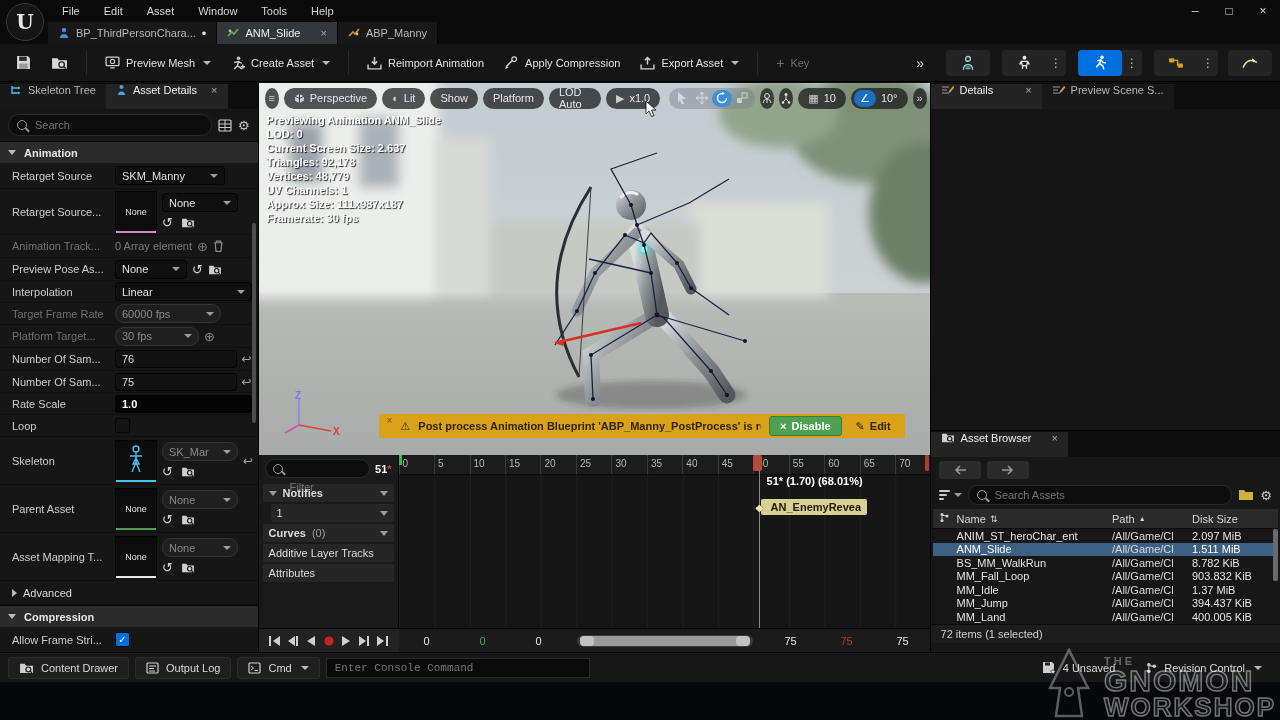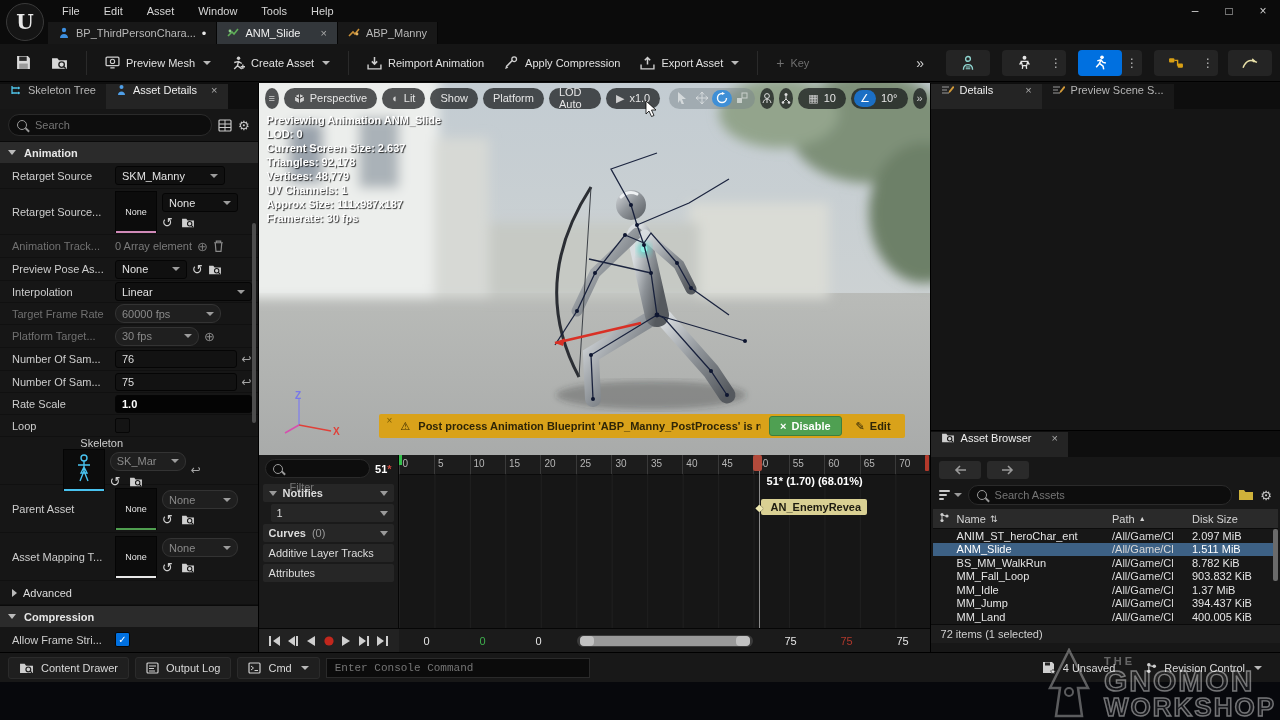--- a/index.html
+++ b/index.html
@@ -477,21 +477,21 @@
           </div>
       </div>
 
       <div class="prow" style="height:22px;">
         <span class="plabel">Loop</span>
         <div class="pval">
             <span class="cbox"></span>
           </div>
       </div>
 
-      <div class="prow" style="height:48px;flex-direction:column;">
+      <div class="prow" style="height:48px;">
         <span class="plabel">Skeleton</span>
         <div class="pval">
           <div class="thumb">
             <svg class="svgic" width="20" height="32" viewBox="0 0 20 32">
                 <circle cx="10" cy="4" r="3" fill="none" stroke="#49c3f0" stroke-width="1.4"></circle>
                 <path d="M10 7v10M4 11h12M10 17l-4 10M10 17l4 10M10 13l-3 6h6z" stroke="#49c3f0" stroke-width="1.4" fill="none"></path>
               </svg>
             <span class="ul" style="background:#49c3f0;"></span>
           </div>
           <div class="stack">

